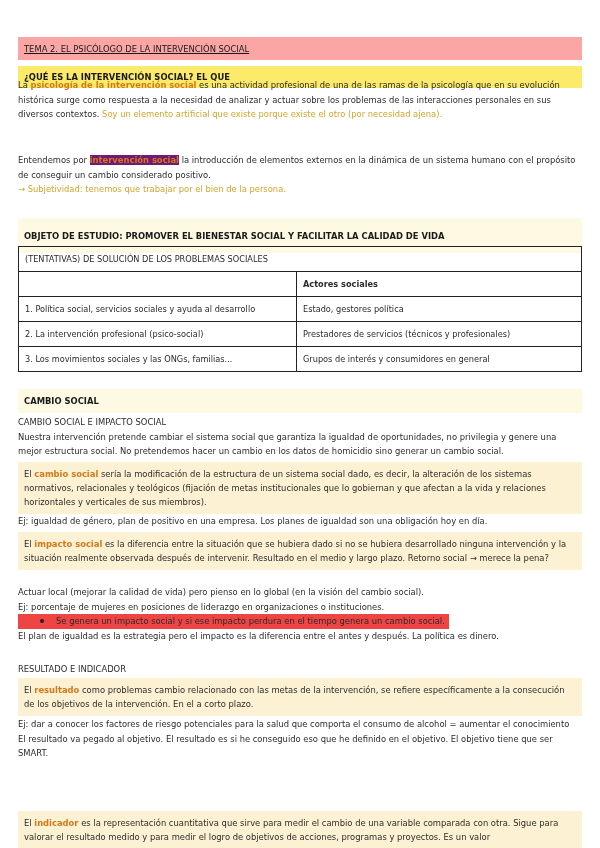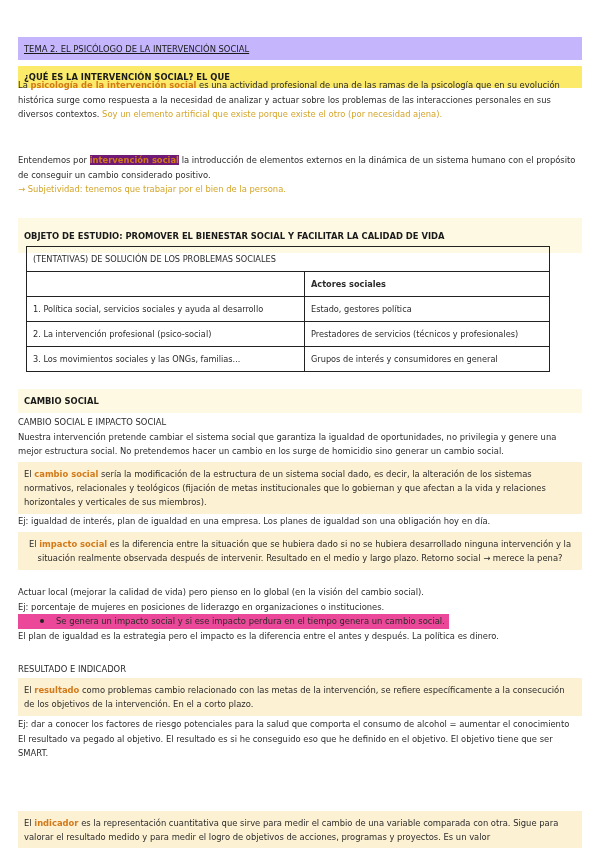--- a/index.html
+++ b/index.html
@@ -6,33 +6,33 @@
     html, body { width: 600px; height: 848px; background: #ffffff; overflow: hidden; }
     body {
       font-family: "DejaVu Sans", sans-serif;
       font-size: 8.4px;
       color: #2b2b2b;
       position: relative;
     }
     .page { position: absolute; left: 18px; top: 0; width: 564px; }
     .abs { position: absolute; left: 0; width: 564px; }
     .bar { padding-left: 6px; display: flex; align-items: center; }
-    .bar-dark { background: #c4b5fd; color: #1a1a1a; font-weight: normal; }
+    .bar-dark { background: #fca5a5; color: #1a1a1a; font-weight: normal; }
     .bar-dark span { text-decoration: underline; }
     .bar-light { background: #fcea6a; color: #1a1a1a; font-weight: bold; }
     .bar-pale { background: #fdf9e3; color: #1a1a1a; font-weight: bold; }
     .callout { background: #fdf1d3; padding: 5px 6px; line-height: 14px; }
     .p { line-height: 14.6px; }
     .term { color: #d27a1a; font-weight: bold; }
     .gold { color: #d4a52a; }
     .sel { background: #701a75; }
-    table { border-collapse: collapse; width: 524px; margin-left: 8px; }
+    table { border-collapse: collapse; width: 564px; }
     td { border: 1px solid #222; padding: 0 6px; height: 25px; font-size: 8.2px; }
     td.c1 { width: 278px; }
-    .bullet-row { background: #ec4899; display: inline-block; padding-right: 4px; }
+    .bullet-row { background: #ef4444; display: inline-block; padding-right: 4px; }
     .bullet { display: inline-block; width: 4px; height: 4px; background: #222; border-radius: 50%; margin: 0 12px 1px 22px; vertical-align: middle; }
   </style>
 </head>
 <body>
 
 <div class="page">
 
   <div class="abs bar bar-dark" style="top:37px;height:23px;">
     <span>TEMA 2. EL PSICÓLOGO DE LA INTERVENCIÓN SOCIAL</span>
   </div>
@@ -73,30 +73,30 @@
         <td>Grupos de interés y consumidores en general</td>
       </tr>
     </tbody>
       </table>
   </div>
 
   <div class="abs bar bar-pale" style="top:389px;height:24px;">CAMBIO SOCIAL</div>
 
   <div class="abs p" style="top:415px;">
     <div>CAMBIO SOCIAL E IMPACTO SOCIAL</div>
-    <div>Nuestra intervención pretende cambiar el sistema social que garantiza la igualdad de oportunidades, no privilegia y genere una mejor estructura social. No pretendemos hacer un cambio en los surge de homicidio sino generar un cambio social.</div>
+    <div>Nuestra intervención pretende cambiar el sistema social que garantiza la igualdad de oportunidades, no privilegia y genere una mejor estructura social. No pretendemos hacer un cambio en los datos de homicidio sino generar un cambio social.</div>
   </div>
 
   <div class="abs callout" style="top:462px;">
     <span>El </span><span class="term">cambio social</span><span> sería la modificación de la estructura de un sistema social dado, es decir, la alteración de los sistemas normativos, relacionales y teológicos (fijación de metas institucionales que lo gobiernan y que afectan a la vida y relaciones horizontales y verticales de sus miembros).</span>
   </div>
 
-  <div class="abs p" style="top:514px;">Ej: igualdad de interés, plan de igualdad en una empresa. Los planes de igualdad son una obligación hoy en día.</div>
+  <div class="abs p" style="top:514px;">Ej: igualdad de género, plan de positivo en una empresa. Los planes de igualdad son una obligación hoy en día.</div>
 
-  <div class="abs callout" style="top:532px;text-align:center;">
+  <div class="abs callout" style="top:532px;">
     <span>El </span><span class="term">impacto social</span><span> es la diferencia entre la situación que se hubiera dado si no se hubiera desarrollado ninguna intervención y la situación realmente observada después de intervenir. Resultado en el medio y largo plazo. Retorno social → merece la pena?</span>
   </div>
 
   <div class="abs p" style="top:583px;">
     <div style="margin-top:2px;">Actuar local (mejorar la calidad de vida) pero pienso en lo global (en la visión del cambio social).</div>
     <div>Ej: porcentaje de mujeres en posiciones de liderazgo en organizaciones o instituciones.</div>
     <div><span class="bullet-row"><span class="bullet"></span><span>Se genera un impacto social y si ese impacto perdura en el tiempo genera un cambio social.</span></span></div>
     <div>El plan de igualdad es la estrategia pero el impacto es la diferencia entre el antes y después. La política es dinero.</div>
   </div>
 

